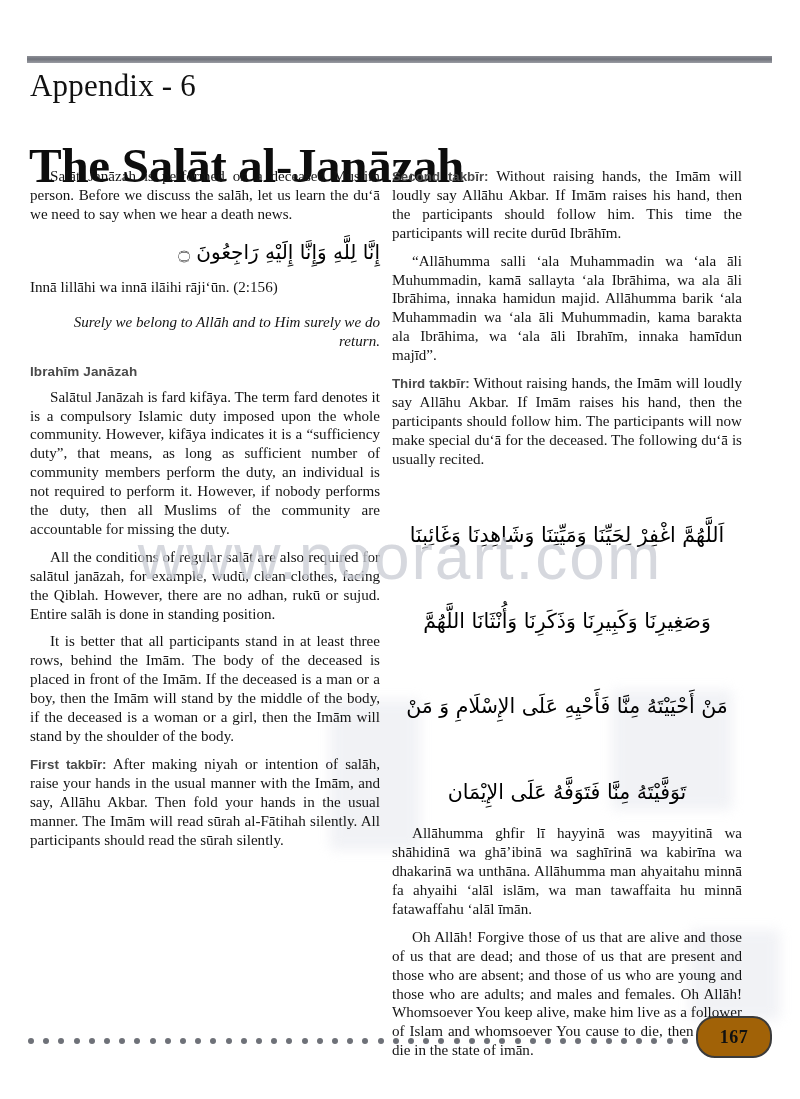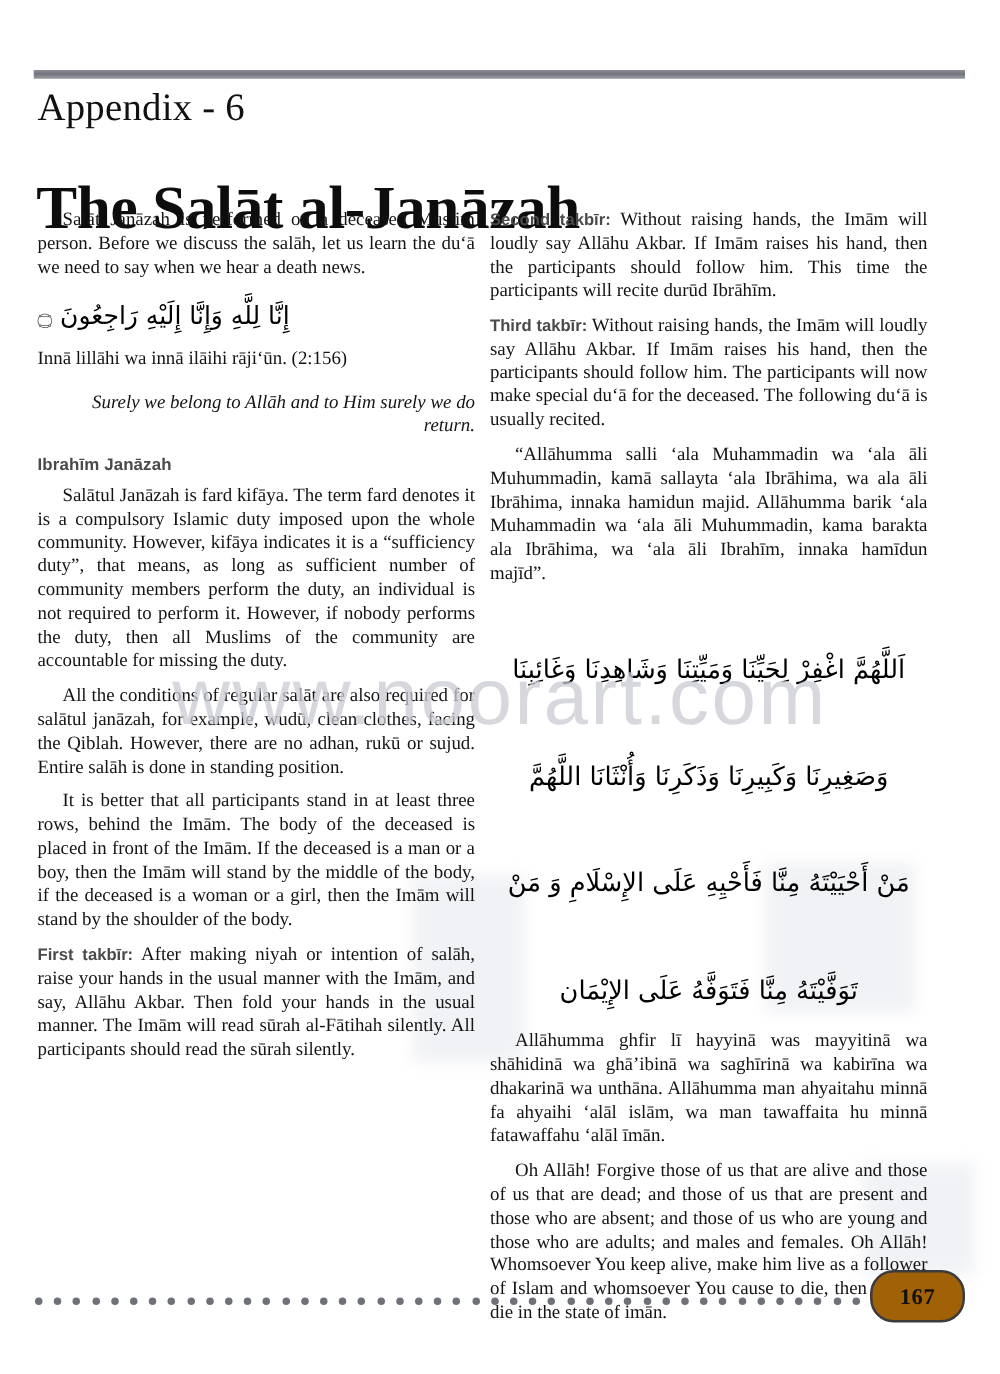--- a/index.html
+++ b/index.html
@@ -115,21 +115,21 @@
     margin: 16px 0 0 0;
     font-size: 15.1px;
     line-height: 1.26;
     font-style: italic;
     text-align: right;
   }
 
   
   .arabic {
     direction: rtl;
-    text-align: left;
+    text-align: right;
     font-family: "DejaVu Sans", sans-serif;
     color: #000;
   }
   .arabic-verse {
     margin: 12px 0 10px 0;
     font-size: 20px;
     line-height: 1.6;
   }
   .arabic-dua {
     margin: 10px 0 12px 0;
@@ -207,23 +207,23 @@
     <p class="body">All the conditions of regular salāt are also required for salātul janāzah, for example, wudū, clean clothes, facing the Qiblah. However, there are no adhan, rukū or sujud. Entire salāh is done in standing position.</p>
     <p class="body">It is better that all participants stand in at least three rows, behind the Imām. The body of the deceased is placed in front of the Imām. If the deceased is a man or a boy, then the Imām will stand by the middle of the body, if the deceased is a woman or a girl, then the Imām will stand by the shoulder of the body.</p>
 
     <p class="body noindent"><span class="lead">First takbīr:</span><span> After making niyah or intention of salāh, raise your hands in the usual manner with the Imām, and say, Allāhu Akbar.  Then fold your hands in the usual manner. The Imām will read sūrah al-Fātihah silently. All participants should read the sūrah silently.</span></p>
   </div>
 
   <div class="col col-right">
 
     <p class="body noindent"><span class="lead">Second takbīr:</span><span> Without raising hands, the Imām will loudly say Allāhu Akbar. If Imām raises his hand, then the participants should follow him. This time the participants will recite durūd Ibrāhīm.</span></p>
 
+    <p class="body">“Allāhumma salli ‘ala Muhammadin wa ‘ala āli Muhummadin, kamā sallayta ‘ala Ibrāhima, wa ala āli Ibrāhima, innaka hamidun majid. Allāhumma barik ‘ala Muhammadin wa ‘ala āli Muhummadin, kama barakta ala Ibrāhima, wa ‘ala āli Ibrahīm, innaka hamīdun majīd”.</p>
+
     <p class="body noindent"><span class="lead">Third takbīr:</span><span> Without raising hands, the Imām will loudly say Allāhu Akbar. If Imām raises his hand, then the participants should follow him. The participants will now make special du‘ā for the deceased. The following du‘ā is usually recited.</span></p>
-
-    <p class="body">“Allāhumma salli ‘ala Muhammadin wa ‘ala āli Muhummadin, kamā sallayta ‘ala Ibrāhima, wa ala āli Ibrāhima, innaka hamidun majid. Allāhumma barik ‘ala Muhammadin wa ‘ala āli Muhummadin, kama barakta ala Ibrāhima, wa ‘ala āli Ibrahīm, innaka hamīdun majīd”.</p>
 
     <div class="arabic arabic-dua">
       <div>اَللَّهُمَّ اغْفِرْ لِحَيِّنَا وَمَيِّتِنَا وَشَاهِدِنَا وَغَائِبِنَا</div>
       <div>وَصَغِيرِنَا وَكَبِيرِنَا وَذَكَرِنَا وَأُنْثَانَا اللَّهُمَّ</div>
       <div>مَنْ أَحْيَيْتَهُ مِنَّا فَأَحْيِهِ عَلَى الإِسْلَامِ وَ مَنْ</div>
       <div>تَوَفَّيْتَهُ مِنَّا فَتَوَفَّهُ عَلَى الإِيْمَان</div>
     </div>
 
     <p class="body">Allāhumma ghfir lī hayyinā was mayyitinā wa shāhidinā wa ghā’ibinā wa saghīrinā wa kabirīna wa dhakarinā wa unthāna. Allāhumma man ahyaitahu minnā fa ahyaihi ‘alāl islām, wa man tawaffaita hu minnā fatawaffahu ‘alāl īmān.</p>
     <p class="body">Oh Allāh! Forgive those of us that are alive and those of us that are dead; and those of us that are present and those who are absent; and those of us who are young and those who are adults; and males and females. Oh Allāh! Whomsoever You keep alive, make him live as a follower of Islam and whomsoever You cause to die, then let him die in the state of imān.</p>

